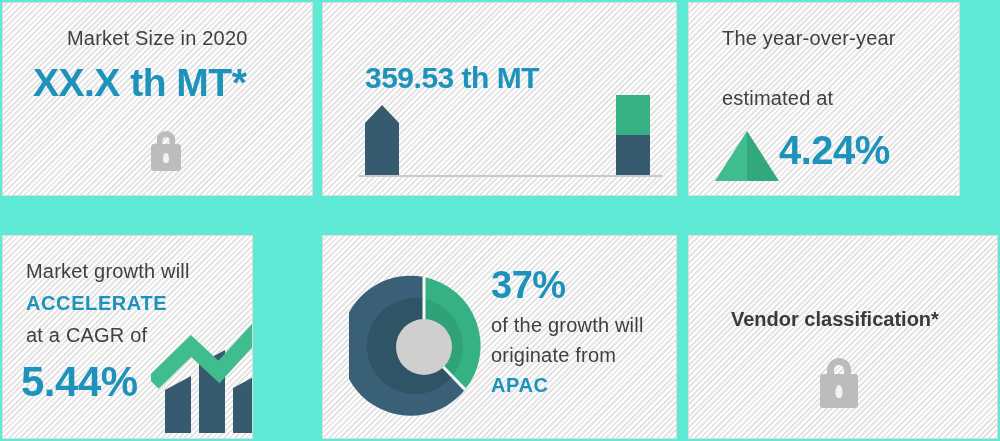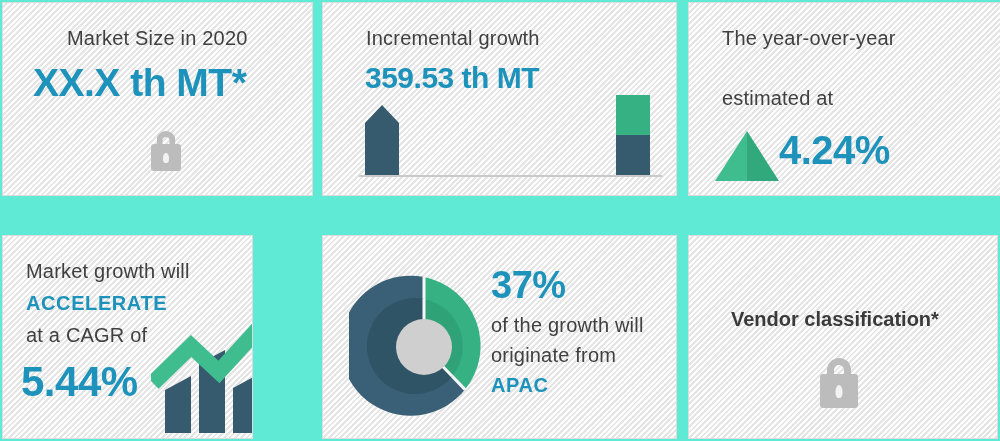--- a/index.html
+++ b/index.html
@@ -19,21 +19,21 @@
     background-color: #f4f4f4;
     background-image:
       repeating-linear-gradient(135deg, rgba(255,255,255,0.95) 0px, rgba(255,255,255,0.95) 2px, rgba(226,226,226,0.85) 2px, rgba(226,226,226,0.85) 4px);
     border: 1px solid #dcdcdc;
     box-sizing: border-box;
     overflow: hidden;
   }
   
   #panel-market-size   { left: 2px;   top: 2px;   width: 311px; height: 194px; }
   #panel-incremental   { left: 322px; top: 2px;   width: 355px; height: 194px; }
-  #panel-yoy           { left: 688px; top: 2px;   width: 313px; height: 194px; }
+  #panel-yoy           { left: 688px; top: 2px;   width: 272px; height: 194px; }
   #panel-cagr          { left: 2px;   top: 235px; width: 251px; height: 204px; }
   #panel-apac          { left: 322px; top: 235px; width: 355px; height: 204px; padding-left: 10px; }
   #panel-vendor        { left: 688px; top: 235px; width: 310px; height: 204px; }
 
   
   .lbl {
     position: absolute;
     color: #404040;
     font-size: 20px;
     font-weight: 400;
@@ -105,21 +105,20 @@
     <div class="big" style="left:30px; top:58px; font-size:39px;">XX.X th MT*</div>
 
     <div class="lock" style="left:148px; top:128px; width:30px; height:40px;">
       <div class="shackle" style="width:19px; height:15px;"></div>
       <div class="body" style="width:30px; height:27px;"></div>
       <div class="keyhole" style="bottom:8px; width:6px; height:10px;"></div>
     </div>
   </div>
 
   <div class="panel" id="panel-incremental">
-    <div class="lbl" style="left:43px; top:24px; font-size:20px;">Incremental growth</div>
     <div class="big" style="left:42px; top:58px; font-size:30px;">359.53 th MT</div>
 
     <svg width="355" height="80" style="position:absolute; left:0; top:92px;">
 
       <polygon points="42,80 42,28 59,10 76,28 76,80" fill="#365a6e"></polygon>
 
       <polygon points="293,40 293,-84 310,-102 327,-84 327,40" fill="#36b183"></polygon>
 
       <rect x="293" y="40" width="34" height="40" fill="#365a6e"></rect>
     </svg>

